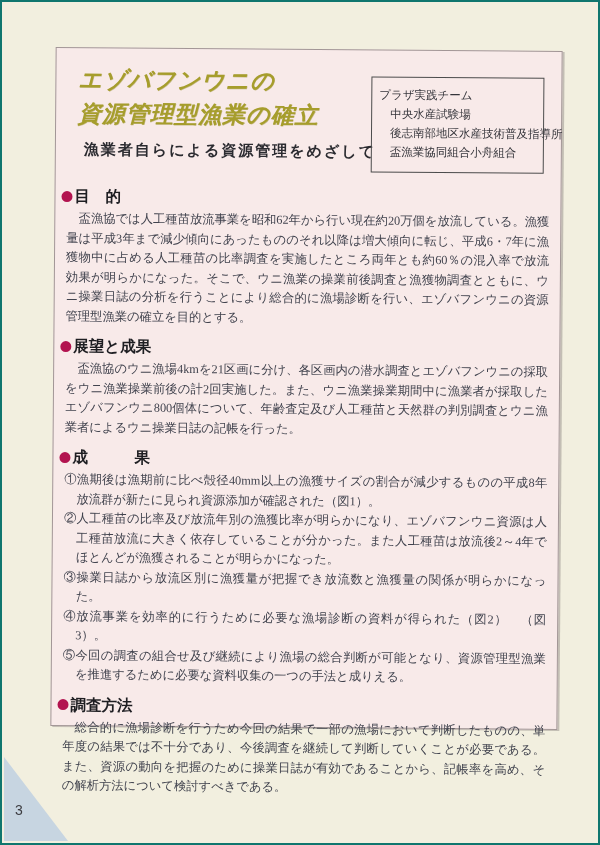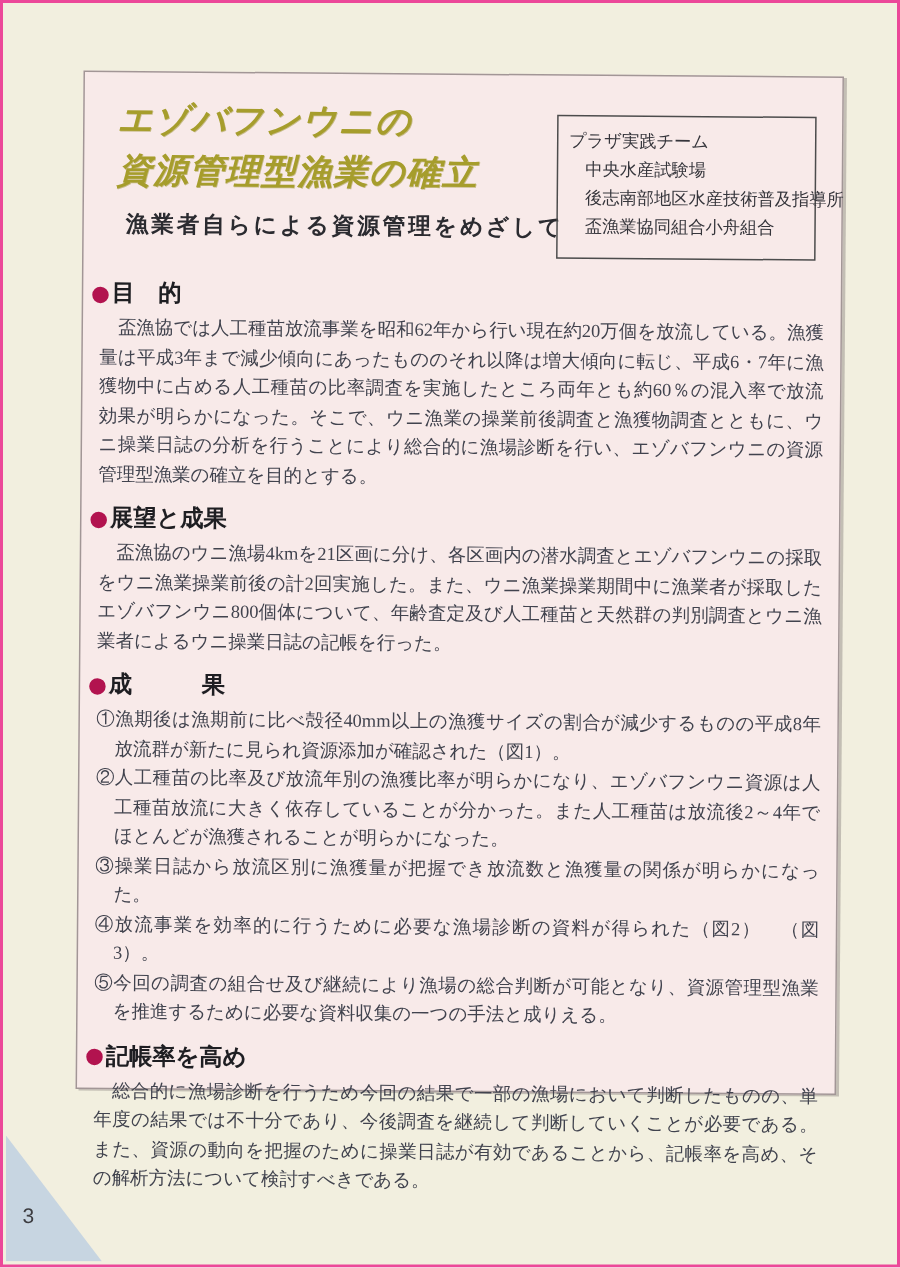--- a/index.html
+++ b/index.html
@@ -6,21 +6,21 @@
     margin: 0; padding: 0;
     width: 600px; height: 845px;
     background: #ffffff;
     font-family: "Liberation Sans", "DejaVu Sans", sans-serif;
   }
   .page {
     position: relative;
     width: 600px; height: 845px;
     box-sizing: border-box;
     background: #f2efdf;
-    border: 2px solid #ec4899;
+    border: 2px solid #0f766e;
     overflow: hidden;
   }
   
   .panel {
     position: absolute;
     left: 51px; top: 47px;
     width: 507px; height: 679px;
     box-sizing: border-box;
     background: #f8eae9;
     border: 1px solid #a29696;
@@ -174,21 +174,21 @@
           <div class="result-item">②人工種苗の比率及び放流年別の漁獲比率が明らかになり、エゾバフンウニ資源は人工種苗放流に大きく依存していることが分かった。また人工種苗は放流後2～4年でほとんどが漁獲されることが明らかになった。</div>
           <div class="result-item">③操業日誌から放流区別に漁獲量が把握でき放流数と漁獲量の関係が明らかになった。</div>
           <div class="result-item">④放流事業を効率的に行うために必要な漁場診断の資料が得られた（図2）　（図3）。</div>
           <div class="result-item">⑤今回の調査の組合せ及び継続により漁場の総合判断が可能となり、資源管理型漁業を推進するために必要な資料収集の一つの手法と成りえる。</div>
         </div>
       </div>
 
       <div class="section">
         <div class="section-heading">
           <span class="bullet"></span>
-          <span>記帳率を高め</span>
+          <span>調査方法</span>
         </div>
         <p class="body-text">総合的に漁場診断を行うため今回の結果で一部の漁場において判断したものの、単年度の結果では不十分であり、今後調査を継続して判断していくことが必要である。また、資源の動向を把握のために操業日誌が有効であることから、記帳率を高め、その解析方法について検討すべきである。</p>
       </div>
 
     </div>
   </div>
 
   <div class="corner-triangle"></div>
   <div class="page-number">3</div>
 

